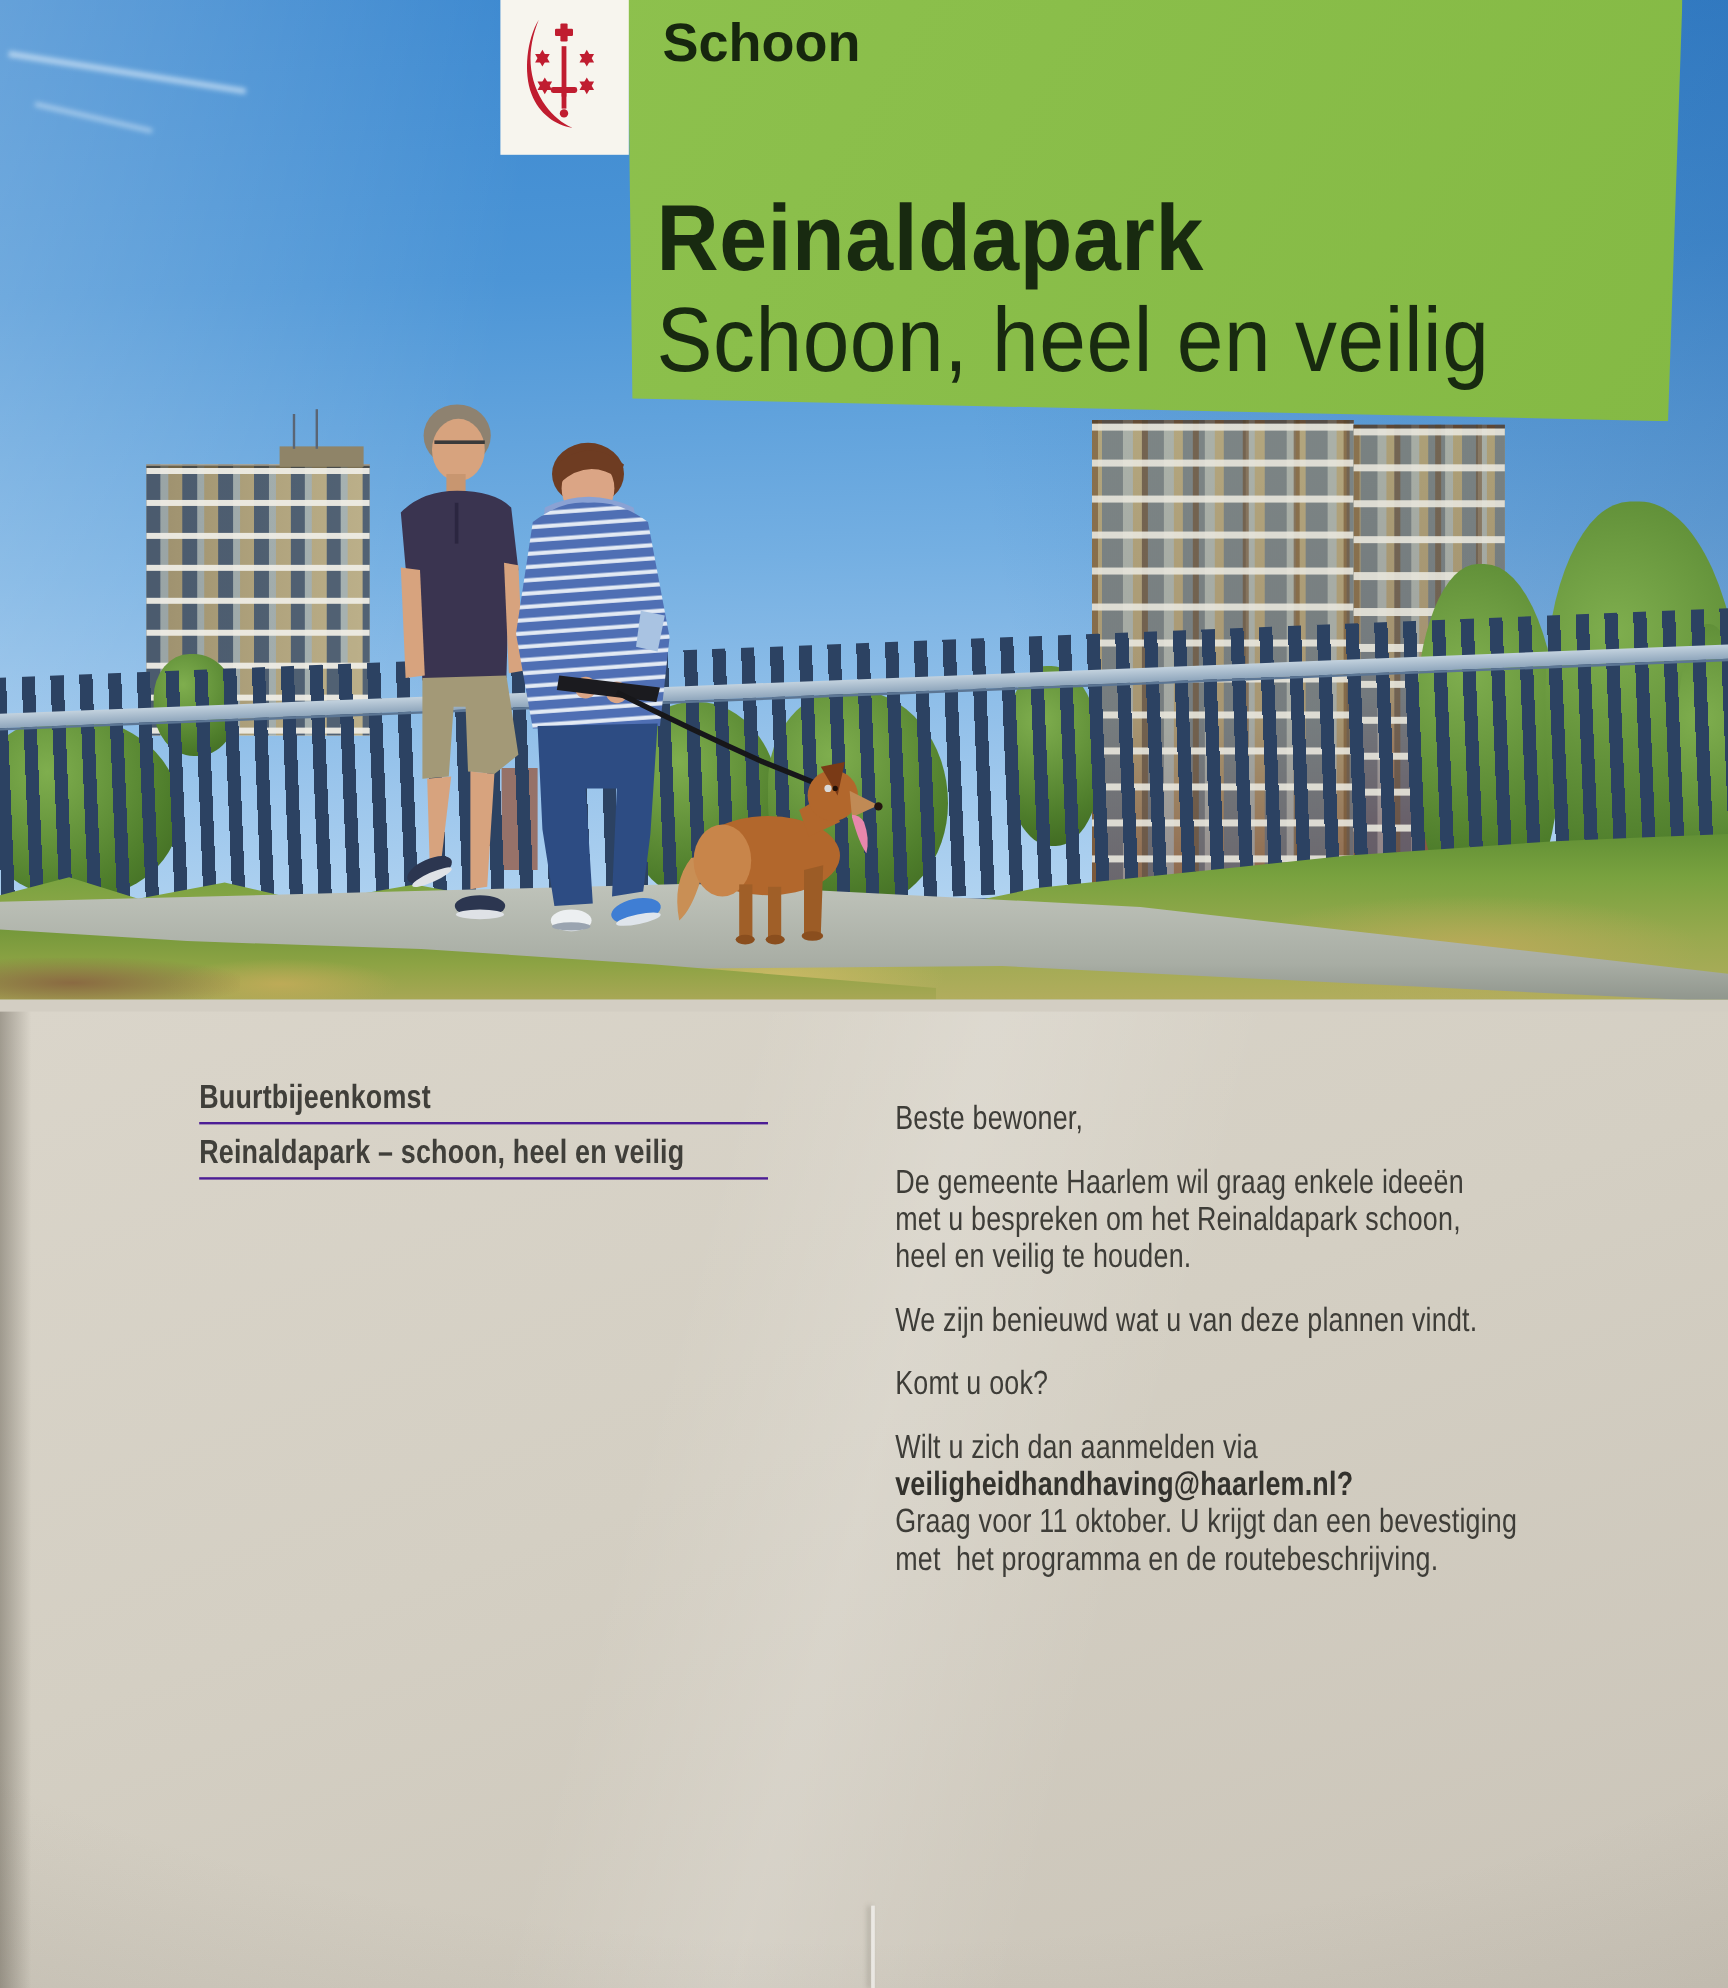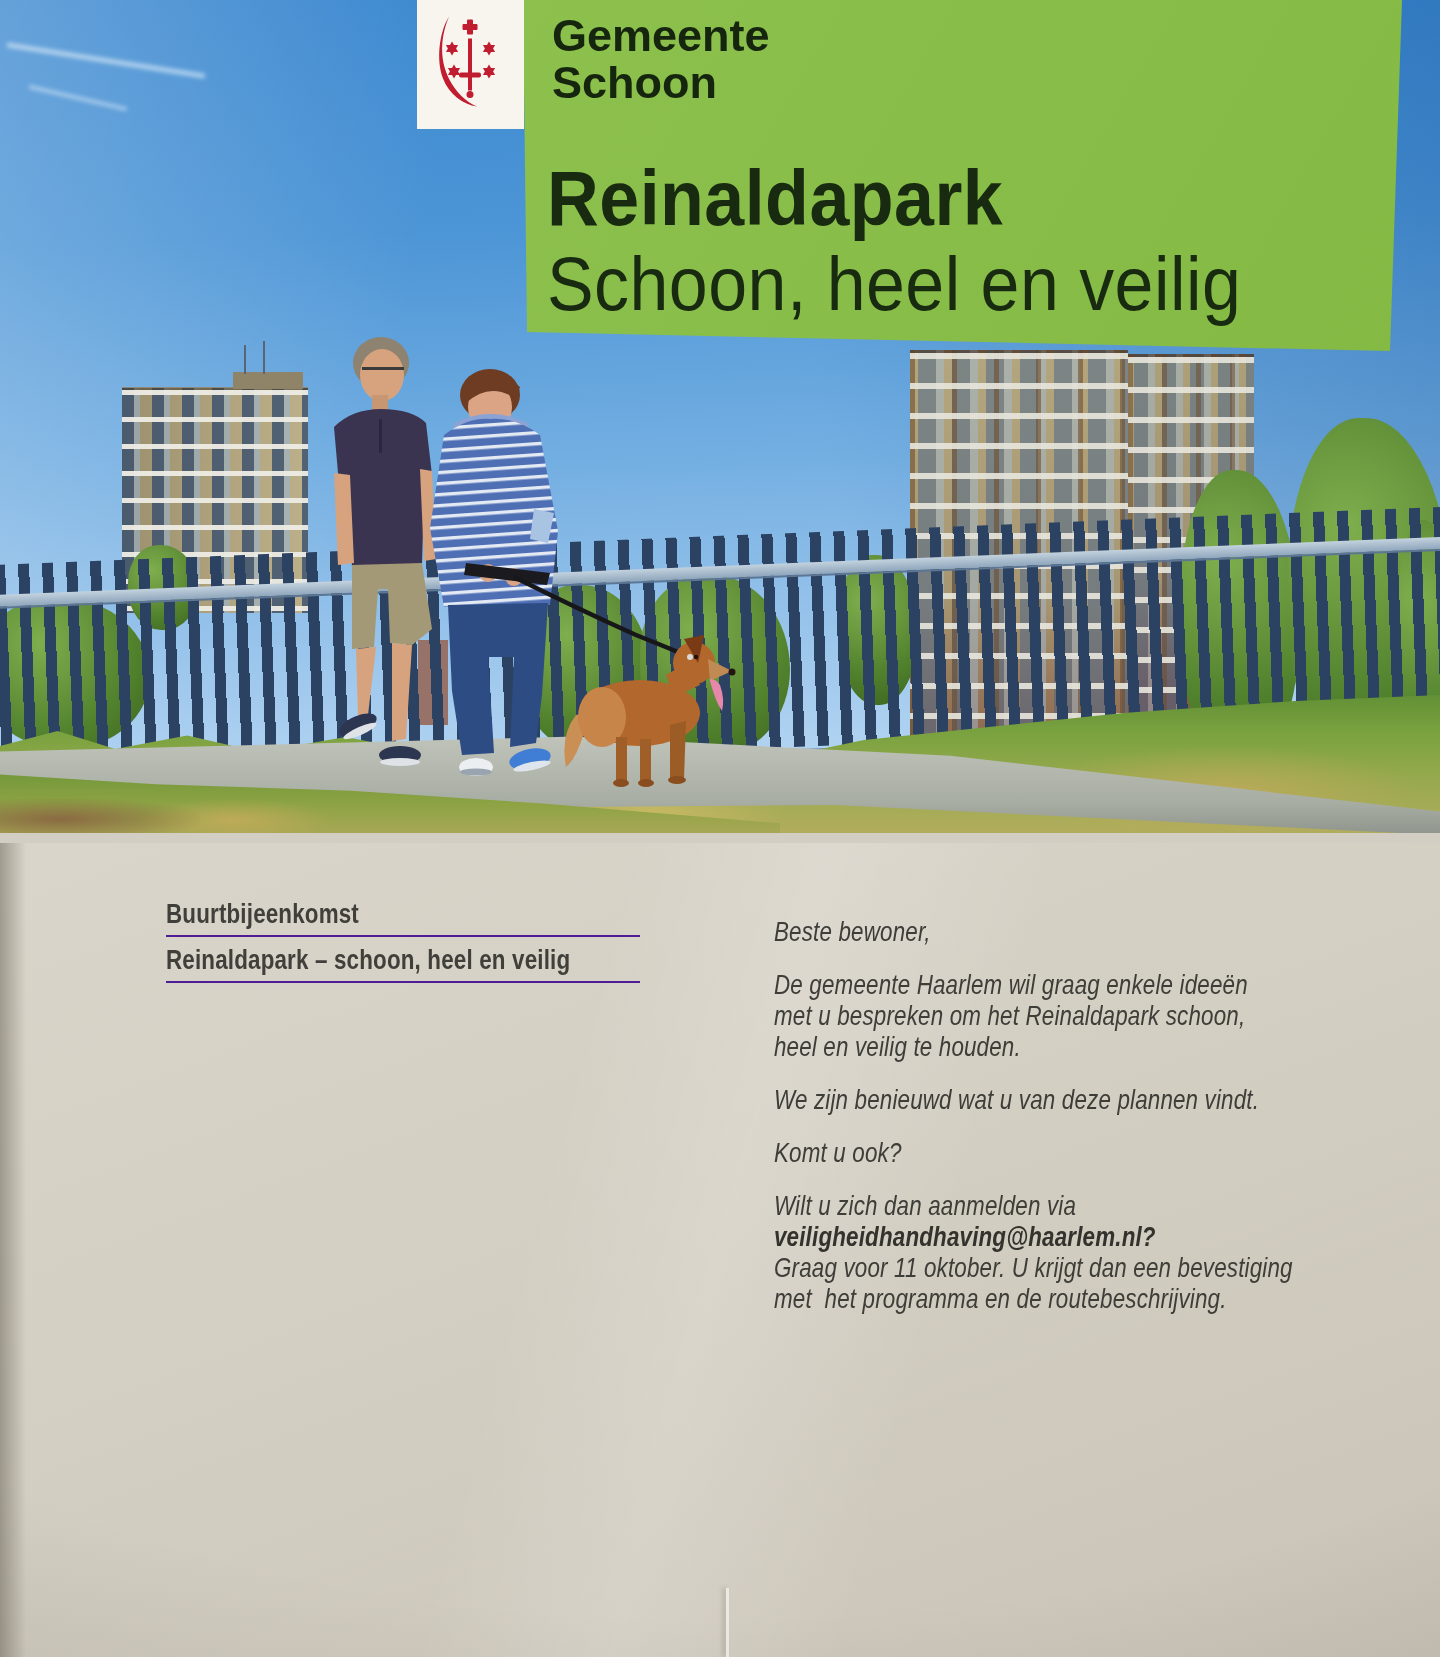--- a/index.html
+++ b/index.html
@@ -118,21 +118,21 @@
   .paper-crease { left:726px; top:745px; width:3px; height:69px;
     background:rgba(255,255,255,.55); box-shadow:-3px 0 4px rgba(110,104,92,.35); }
 
   .fields { left:166px; top:899px; width:474px; z-index:51; }
   .fields .field { position:relative; display:block; width:474px;
     border-bottom:2px solid #4c1d95; padding-bottom:6px; margin-bottom:8px; }
   .fields .field-text { position:relative; display:block; font-size:28px; font-weight:bold;
     line-height:30px; color:#403f3a; transform:scaleX(.8); transform-origin:0 50%;
     white-space:pre; letter-spacing:.2px; }
 
-  .letter { left:774px; top:916px; width:540px; z-index:51;font-style:italic; }
+  .letter { left:746px; top:916px; width:540px; z-index:51; }
   .letter .para { position:relative; display:block; margin:0 0 22px 0; }
   .letter .line { position:relative; display:block; font-size:28px; line-height:31px;
     color:#3e3d38; transform:scaleX(.8); transform-origin:0 50%; white-space:pre;
     letter-spacing:.2px; }
   .letter .line.bold { font-weight:bold; color:#33322d; }
 </style>
 </head>
 <body>
 
 <div class="stage">
@@ -237,21 +237,20 @@
         <circle cx="378" cy="334" r="2.2" fill="#201008"></circle>
         <path d="M392,358 Q398,380 404,388 Q407,376 402,362 Q398,356 392,356 Z" fill="#e787ac"></path>
         <circle cx="372" cy="334" r="3" fill="#d9d9d9"></circle>
       </g>
     </svg>
 
   </div>
 
   <div class="banner"></div>
   <div class="gemeente">
-    <div>Gemeente</div>
     <div>Schoon</div>
   </div>
   <div class="title-l1">Reinaldapark</div>
   <div class="title-l2">Schoon, heel en veilig</div>
 
   <div class="logo-box">
     <svg width="70" height="105" viewBox="0 0 70 100">
       <g fill="#c01d30">
         <path d="M14,2 C4,26 4,52 20,74 C26,82 33,88 42,92 C28,90 14,80 8,64 C1,46 4,18 14,2 Z"></path>
         <rect x="32" y="5" width="6" height="15" rx="1"></rect>

